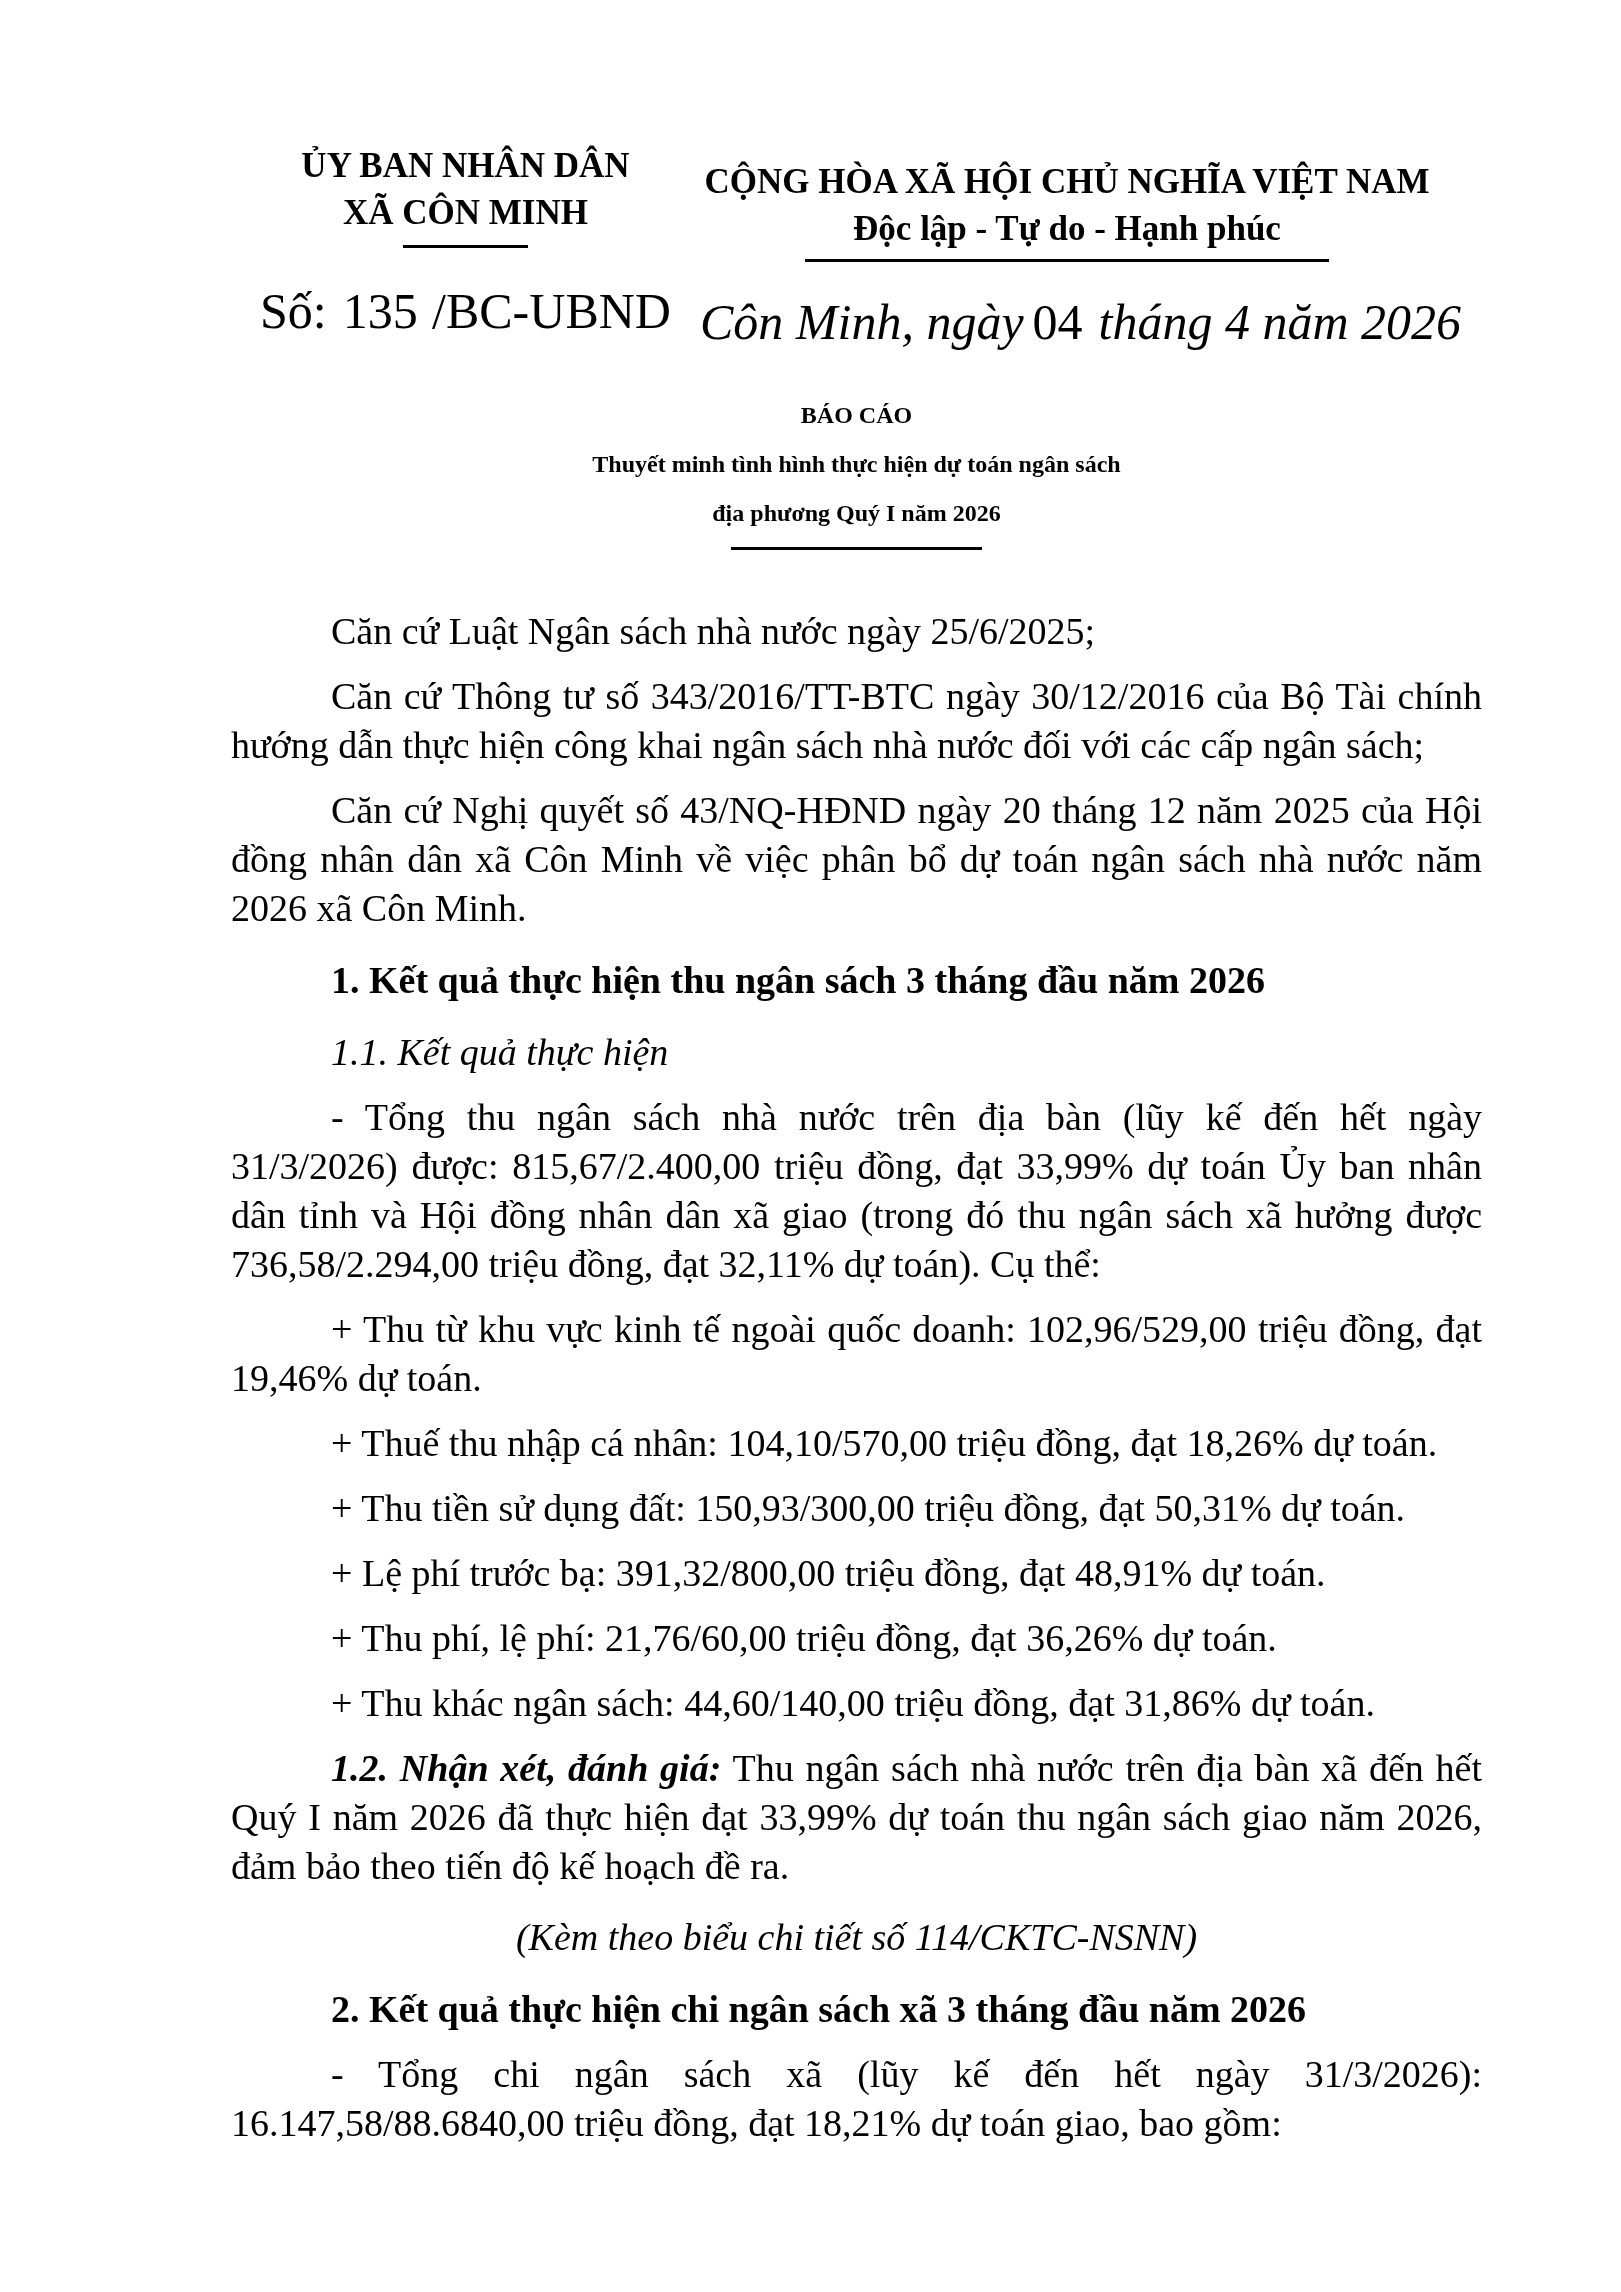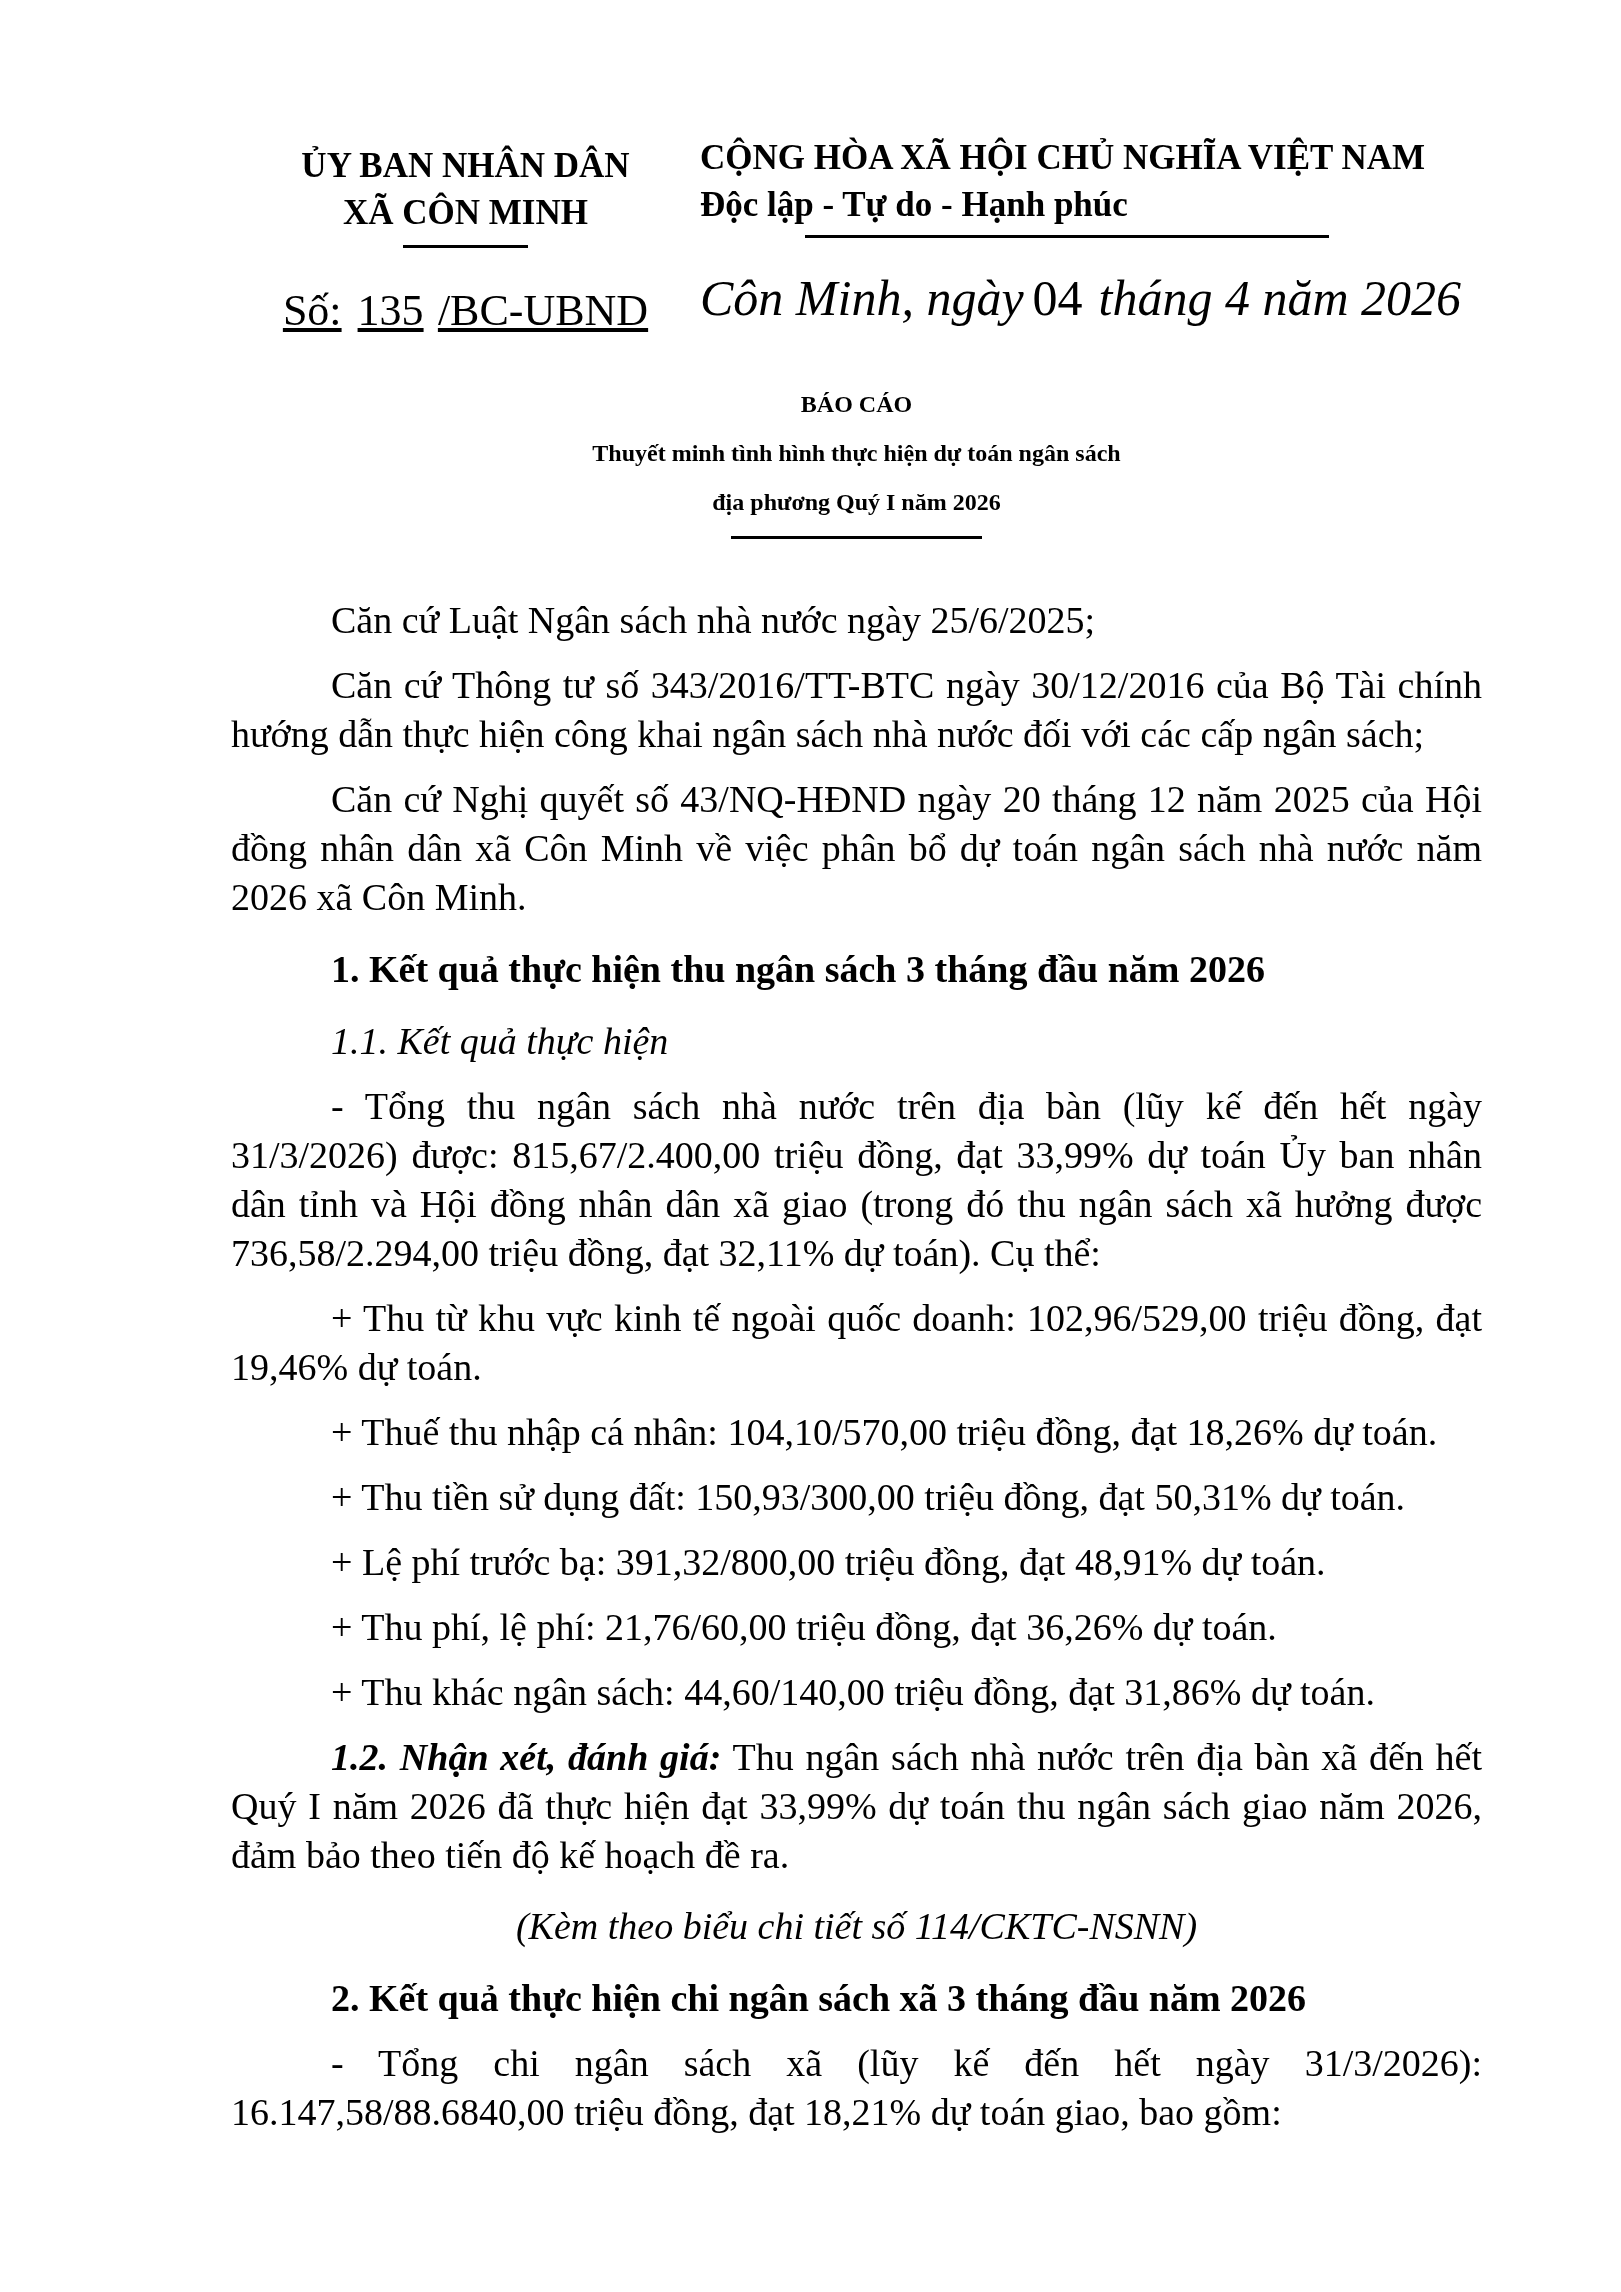--- a/index.html
+++ b/index.html
@@ -21,36 +21,37 @@
   .header { display: flex; align-items: flex-start; }
   .header-left {
     width: 469px;
     flex: 0 0 auto;
     text-align: center;
     margin-top: 8px;
   }
   .header-right {
     width: 734px;
     flex: 0 0 auto;
+    text-align: center;
+    margin-top: 24px;
   }
   .hdr-line {
     font-size: 35px;
     font-weight: bold;
     line-height: 47px;
     white-space: nowrap;
   }
   .rule { border-top: 3.6px solid #000; height: 0; }
   .rule-left { width: 125px; margin: 9px auto 0 auto; }
   .rule-right { width: 524px; margin: 7.2px auto 0 auto; }
   .doc-number {
     margin-top: 39px;
-    font-size: 44px;
+    font-size: 50px;
     line-height: 48px;
     white-space: nowrap;
-    text-decoration: underline;
   }
   .doc-number .doc-no-value { margin: 0 14.3px 0 16px; }
   .dateline {
     margin-top: 36px;
     font-size: 50px;
     font-style: italic;
     line-height: 48px;
     white-space: nowrap;
   }
   .dateline .date-day {

